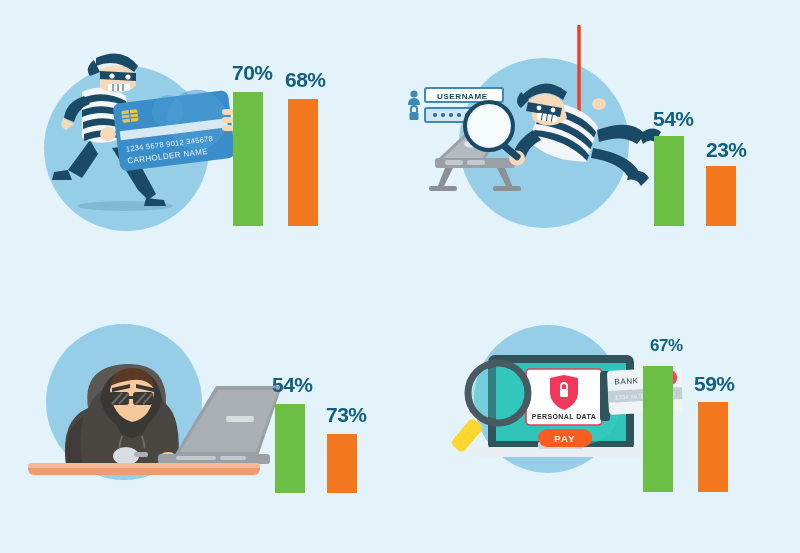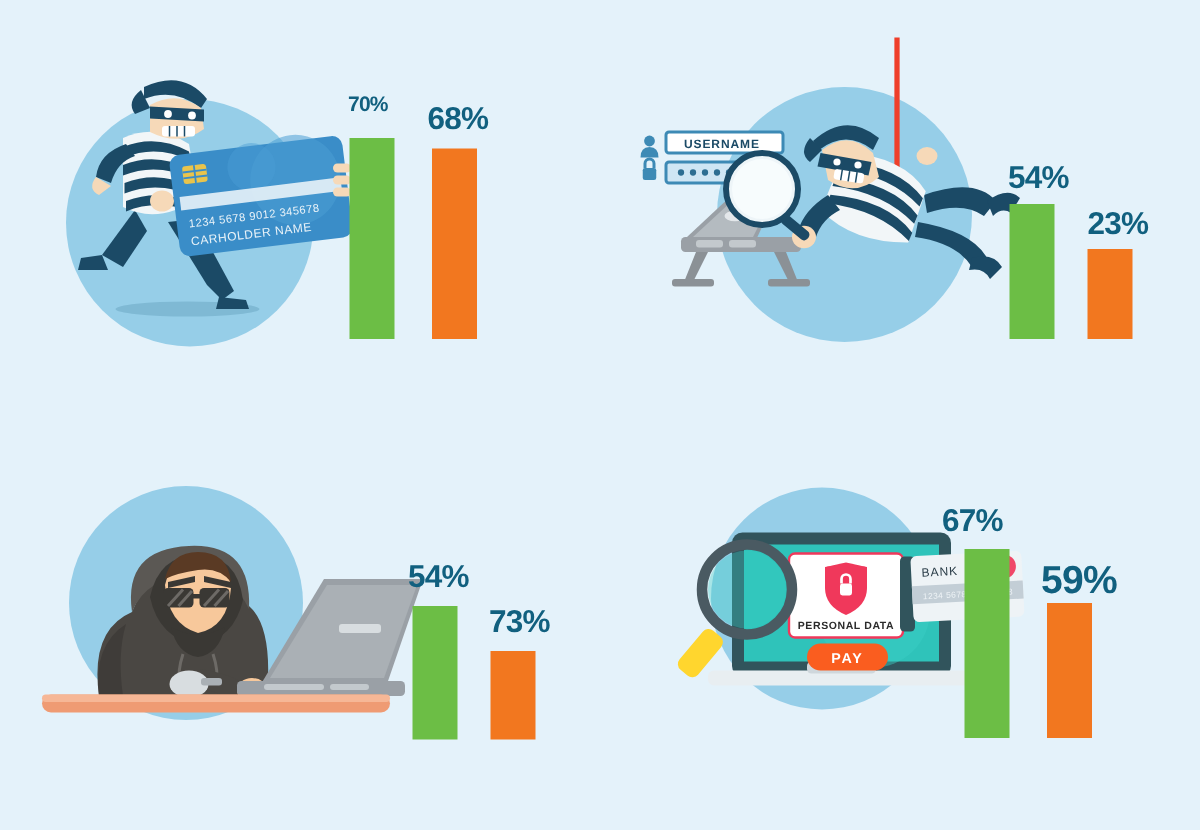--- a/index.html
+++ b/index.html
@@ -5,21 +5,21 @@
   html,body{margin:0;padding:0;}
   body{
     width:800px;height:553px;overflow:hidden;
     background:#e4f2fa;
     font-family:"Liberation Sans", sans-serif;
     position:relative;
   }
   .stage{position:absolute;left:0;top:0;width:800px;height:553px;}
   .quad{position:absolute;width:400px;height:276px;}
   .q-tl{left:0;top:0;}
-  .q-tr{left:400px;top:0;}
+  .q-tr{left:381px;top:0;}
   .q-bl{left:0;top:277px;}
   .q-br{left:400px;top:277px;}
 
   
   .circle{position:absolute;border-radius:50%;background:#96cee8;}
 
   
   .bar{position:absolute;}
   .bar-green{background:#6cbe45;}
   .bar-orange{background:#f2771f;}
@@ -98,21 +98,21 @@
         <text x="104" y="127" font-family="'Liberation Sans',sans-serif" font-size="8" fill="#e8f2f8" letter-spacing="0.4">CARHOLDER NAME</text>
       </g>
 
       <g fill="#f6d9b8">
         <rect x="202" y="79" width="12" height="6" rx="3"></rect>
         <rect x="202" y="87" width="12" height="6" rx="3"></rect>
         <rect x="202" y="95" width="12" height="6" rx="3"></rect>
       </g>
     </svg>
 
-    <div class="bar-label" style="left:232px;top:62px;font-size:14px;">70%</div>
+    <div class="bar-label" style="left:232px;top:62px;font-size:21px;">70%</div>
     <div class="bar bar-green" style="left:233px;top:92px;width:30px;height:134px;"></div>
 
     <div class="bar-label" style="left:285px;top:69px;font-size:21px;text-align:center;">68%</div>
     <div class="bar bar-orange" style="left:288px;top:99px;width:30px;height:127px;"></div>
   </div>
 
   <div class="quad q-tr">
 
     <div class="circle" style="left:78px;top:58px;width:170px;height:170px;"></div>
 
@@ -304,20 +304,20 @@
         <circle cx="240" cy="42" r="8" fill="#f0385b" opacity=".92"></circle>
       </g>
 
       <g>
         <circle cx="68" cy="56" r="30" fill="none" stroke="#4a5a62" stroke-width="7"></circle>
         <circle cx="68" cy="56" r="26" fill="#39cdc3" opacity=".35"></circle>
         <rect x="36" y="84" width="16" height="34" rx="5" fill="#ffd62e" transform="rotate(40 44 90)"></rect>
       </g>
     </svg>
 
-    <div class="bar-label" style="left: 228px; top: 60px; font-size: 21px;">67%</div>
+    <div class="bar-label" style="left: 250px; top: 60px; font-size: 17px;">67%</div>
     <div class="bar bar-green" style="left:243px;top:89px;width:30px;height:126px;"></div>
 
-    <div class="bar-label" style="left: 294px; top: 96px; font-size: 26px; text-align: center;">59%</div>
+    <div class="bar-label" style="left: 294px; top: 96px; font-size: 21px; text-align: center;">59%</div>
     <div class="bar bar-orange" style="left:298px;top:125px;width:30px;height:90px;"></div>
   </div>
 
 </div>
 
 </body></html>

